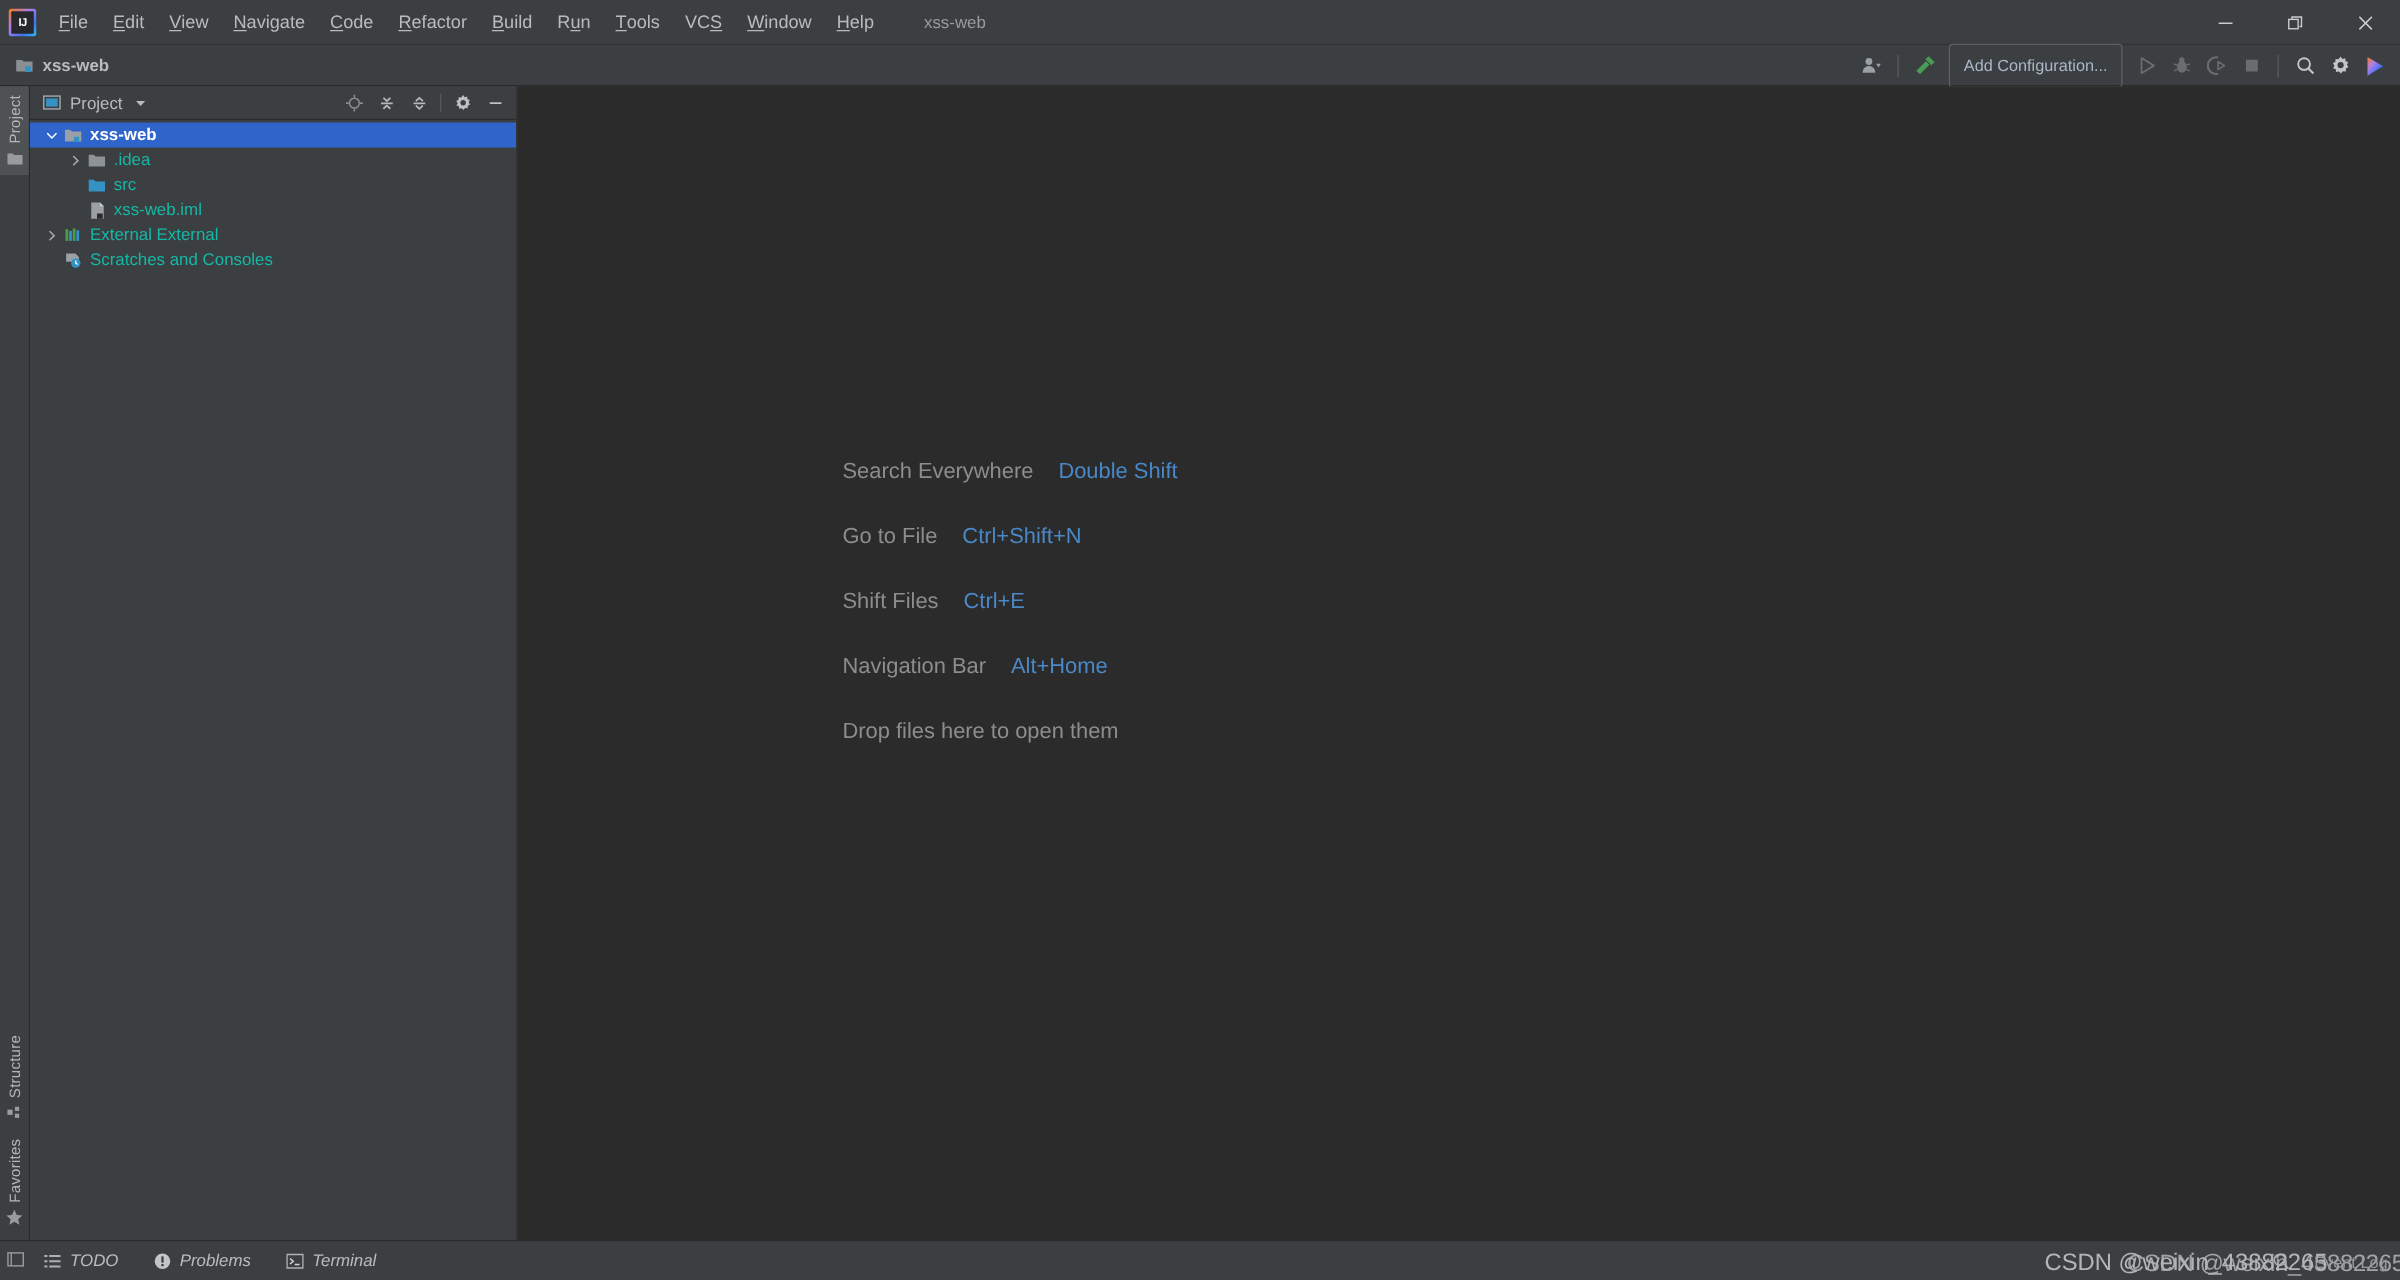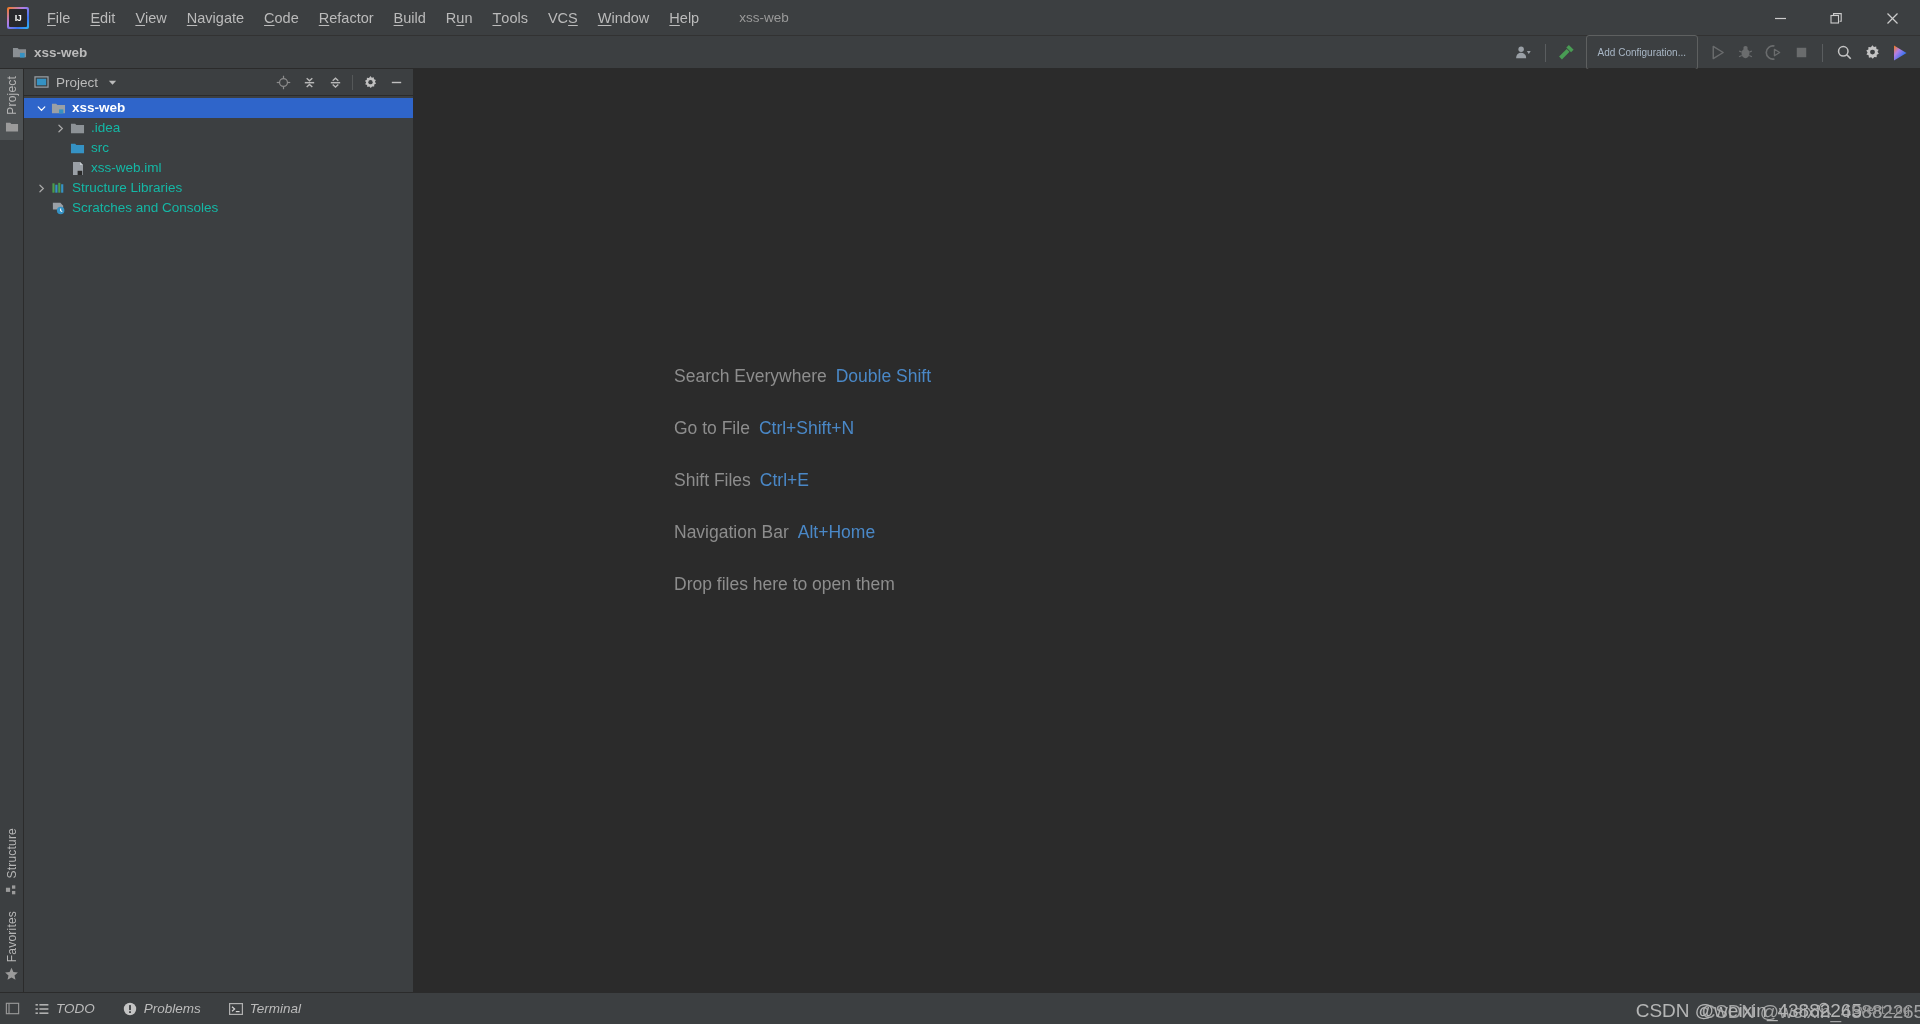--- a/index.html
+++ b/index.html
@@ -88,21 +88,21 @@
     cursor: default; border-radius: 3px;
   }
   .tb-btn.dis { opacity: 0.38; }
   .tb-sep {
     width: 1px; height: 18px; background: #5a5d5f;
     margin: 0 7px;
   }
   .addcfg {
     height: 35px; padding: 0 11px;
     border: 1px solid #5e6060; border-radius: 3px;
-    color: #a9b7c6; font-size: 10px;
+    color: #a9b7c6; font-size: 13px;
     display: flex; align-items: center;
     background: transparent; cursor: default;
     margin: 0 5px; white-space: nowrap;
   }
 
   
   .body-row { flex: 1 1 auto; display: flex; min-height: 0; }
 
   
   .rail {
@@ -178,21 +178,21 @@
   
   .editor {
     flex: 1 1 auto; background: #2b2b2b;
     position: relative; min-width: 0;
     display: flex; align-items: flex-start; justify-content: flex-start;
   }
   .hints {
     margin-top: 297px; margin-left: 260px;
   }
   .hint {
-    display: flex; align-items: flex-end; gap: 9px;
+    display: flex; align-items: flex-end; gap: 20px;
     margin-bottom: 31px;
     font-size: 17.5px; color: #8d8d8d;
     white-space: nowrap;
   }
   .hint .key { color: #4a88c7; }
 
   
   .statusbar {
     height: 32px; flex: 0 0 32px;
     background: #3c3f41;
@@ -484,21 +484,21 @@
               </svg>
             </span>
             <span class="ticon">
               <svg width="15" height="14" viewBox="0 0 16 14">
                 <rect x="1.5" y="2" width="2.3" height="10" fill="#4a9e4a"></rect>
                 <rect x="4.6" y="3.5" width="2.3" height="8.5" fill="#3592c4"></rect>
                 <rect x="7.7" y="1.5" width="2.3" height="10.5" fill="#4a9e4a"></rect>
                 <rect x="10.8" y="3" width="2.3" height="9" fill="#3592c4"></rect>
               </svg>
             </span>
-            <span class="tlabel">Structure Libraries</span>
+            <span class="tlabel">External External</span>
           </div>
           <div class="trow" style="padding-left: 8px;">
             <span class="tw" style="color: rgb(169, 169, 169);"></span>
             <span class="ticon">
               <svg width="15" height="14" viewBox="0 0 16 15">
                 <path d="M2 2 H10 L13 5 V9 H2 Z" fill="#9aa0a6"></path>
                 <circle cx="10.3" cy="10.2" r="4" fill="#3592c4"></circle>
                 <path d="M10.3 8 V10.3 L12 11.4" fill="none" stroke="#ffffff" stroke-width="1.1"></path>
               </svg>
             </span>

